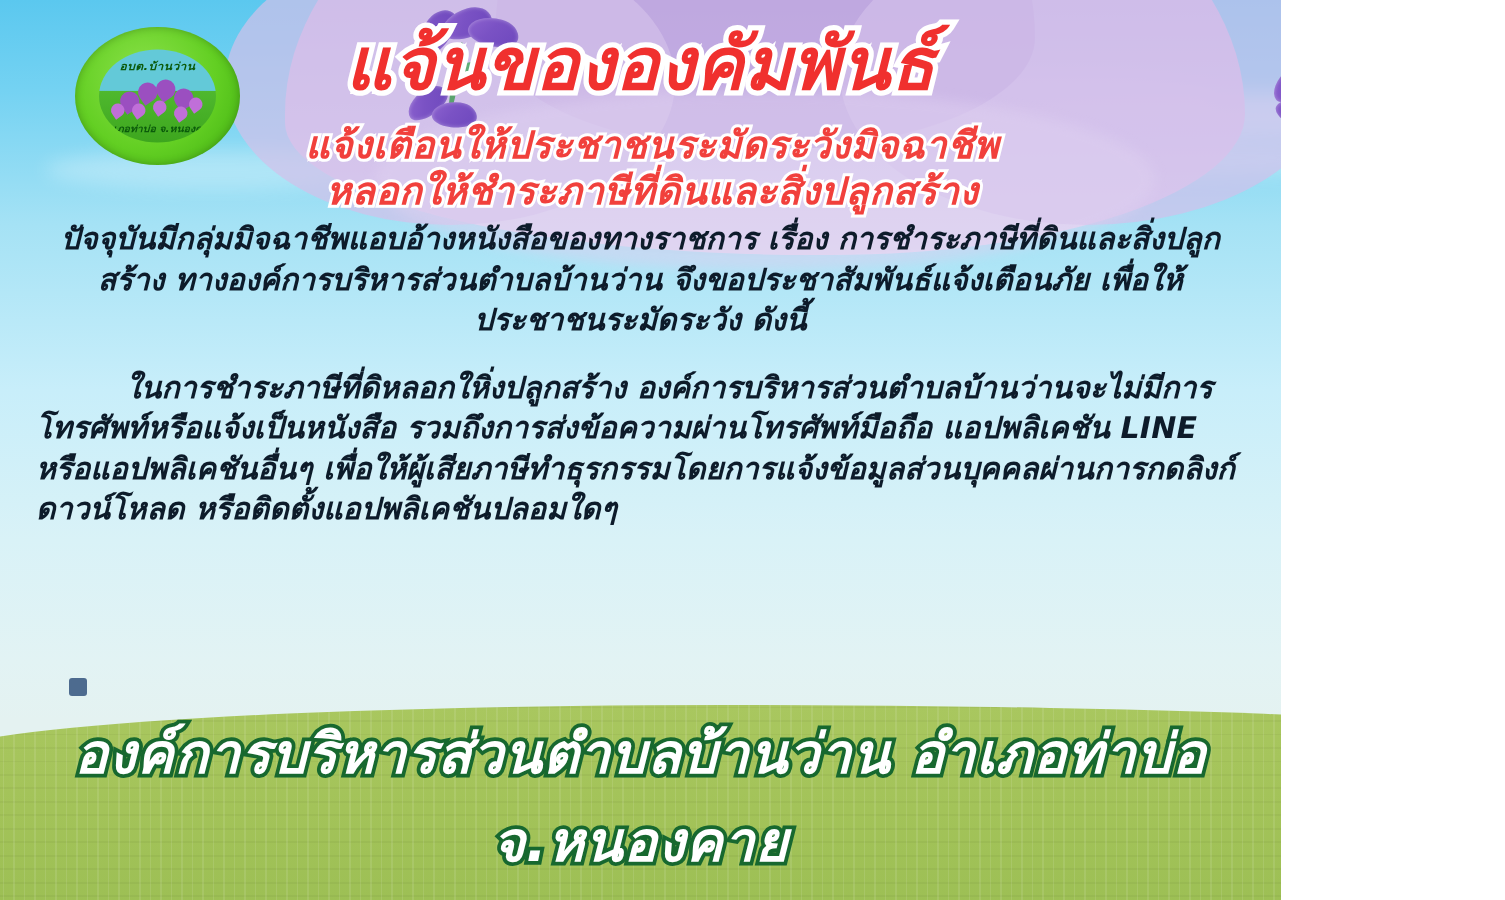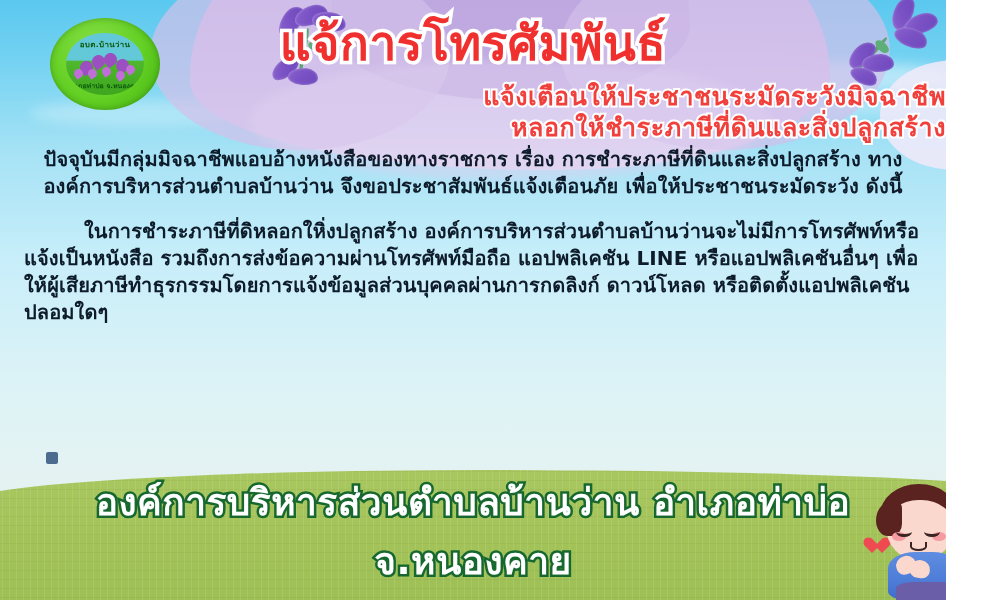--- a/index.html
+++ b/index.html
@@ -8,31 +8,32 @@
   }
   body {
     width: 1003px;
     height: 600px;
     overflow: hidden;
     font-family: "DejaVu Sans", "Liberation Sans", sans-serif;
   }
 
   #poster {
     position: relative;
-    width: 946px;
+    width: 854px;
     height: 600px;
     overflow: hidden;
     background: linear-gradient(to bottom,
         #5bc8ef 0px,
         #74d2f2 60px,
         #a5e2f5 150px,
         #c8eefa 260px,
         #d9f2f7 360px,
         #e2f3f4 440px,
         #e4f2f1 480px);
+    font-style: italic;
   }
 
   
   .cloud {
     position: absolute;
     background: rgba(255,255,255,0.55);
     border-radius: 50%;
     filter: blur(6px);
   }
   .cloud.c1 { left: 610px; top: 46px;  width: 200px; height: 40px; }
@@ -207,21 +208,21 @@
     line-height: 1.05;
     color: #f0302e;
     -webkit-text-stroke: 7px #ffffff;
     paint-order: stroke fill;
     letter-spacing: .5px;
   }
   .subtitle-wrap {
     position: absolute;
     left: 4px; right: 0;
     top: 82px;
-    text-align: right;
+    text-align: center;
     padding-left: 12px;
   }
   .subtitle {
     display: block;
     font-size: 25px;
     font-weight: bold;
     line-height: 1.22;
     color: #f1403c;
     -webkit-text-stroke: 4px #ffffff;
     paint-order: stroke fill;
@@ -378,21 +379,21 @@
         <div class="lf s" style="left:30px; top:16px;"></div>
         <div class="lf" style="left:44px; top:8px;"></div>
         <div class="lf s" style="left:44px; top:20px;"></div>
         <div class="lf s" style="left:54px; top:14px;"></div>
       </div>
       <div class="logo-bot-text">อำเภอท่าบ่อ จ.หนองคาย</div>
     </div>
   </div>
 
   <div class="title-wrap">
-    <span class="main-title">แจ้การโทรศัมพันธ์</span>
+    <span class="main-title">แจ้นขององคัมพันธ์</span>
   </div>
 
   <div class="subtitle-wrap">
     <span class="subtitle">แจ้งเตือนให้ประชาชนระมัดระวังมิจฉาชีพ</span>
     <span class="subtitle">หลอกให้ชำระภาษีที่ดินและสิ่งปลูกสร้าง</span>
   </div>
 
   <div class="body-copy">
     <p class="para p1">ปัจจุบันมีกลุ่มมิจฉาชีพแอบอ้างหนังสือของทางราชการ เรื่อง การชำระภาษีที่ดินและสิ่งปลูกสร้าง ทางองค์การบริหารส่วนตำบลบ้านว่าน จึงขอประชาสัมพันธ์แจ้งเตือนภัย เพื่อให้ประชาชนระมัดระวัง ดังนี้</p>
     <p class="para p2">ในการชำระภาษีที่ดิหลอกใหิ่งปลูกสร้าง องค์การบริหารส่วนตำบลบ้านว่านจะไม่มีการโทรศัพท์หรือแจ้งเป็นหนังสือ รวมถึงการส่งข้อความผ่านโทรศัพท์มือถือ แอปพลิเคชัน LINE หรือแอปพลิเคชันอื่นๆ เพื่อให้ผู้เสียภาษีทำธุรกรรมโดยการแจ้งข้อมูลส่วนบุคคลผ่านการกดลิงก์ ดาวน์โหลด หรือติดตั้งแอปพลิเคชันปลอมใดๆ</p>

